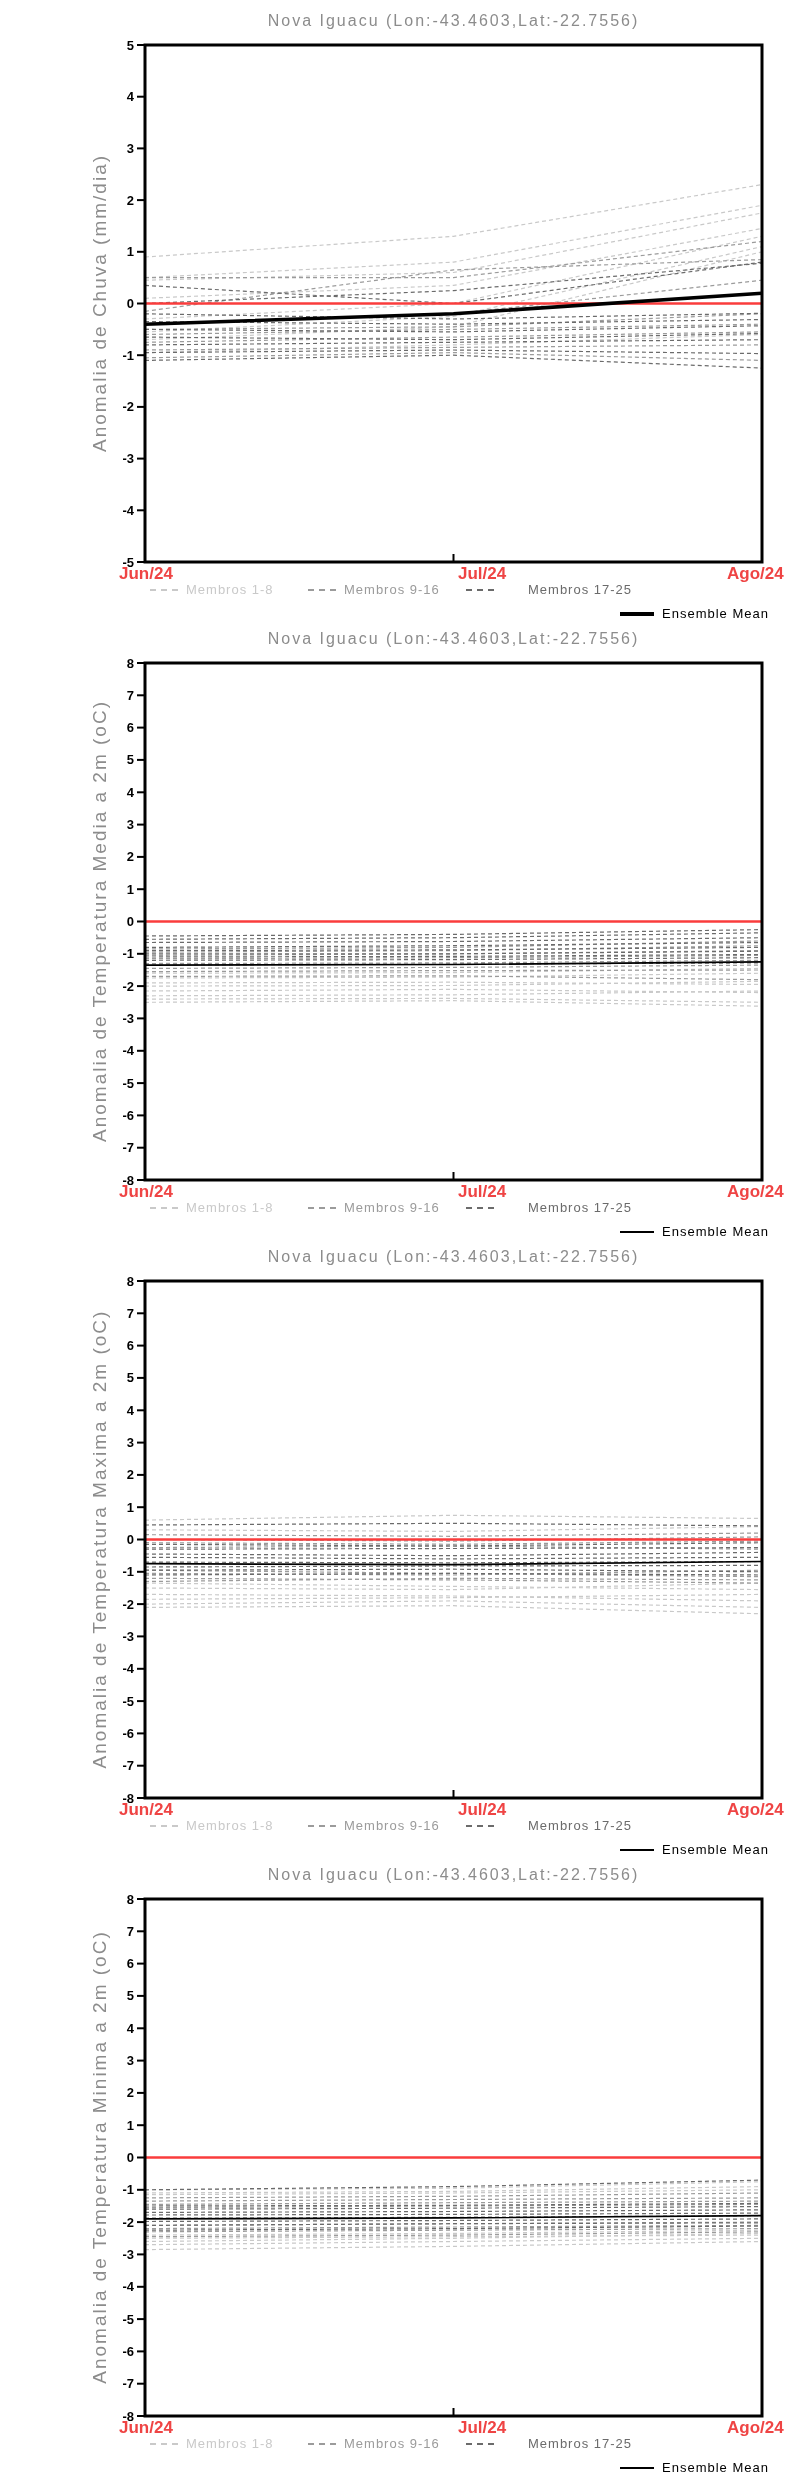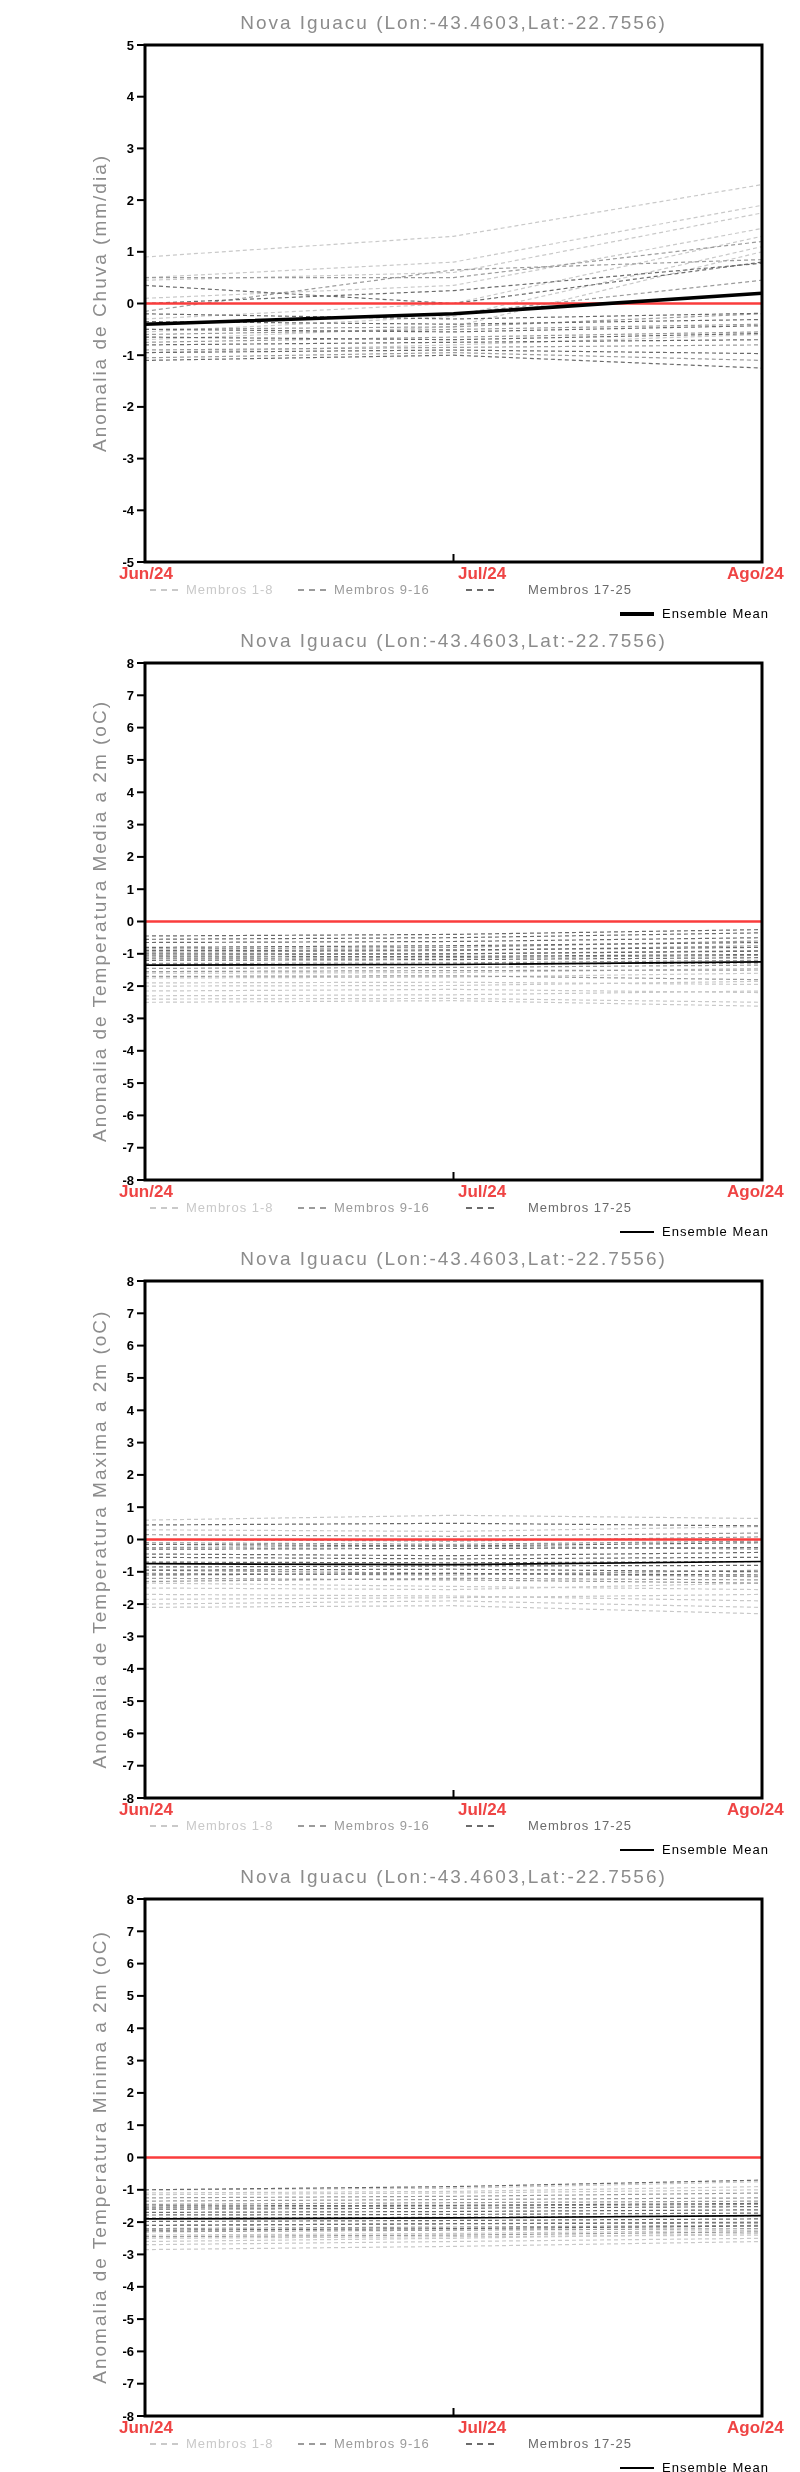--- a/index.html
+++ b/index.html
@@ -1,31 +1,31 @@
 <!DOCTYPE html>
 <html><head>
 <meta charset="utf-8">
 <style>
   html,body{margin:0;padding:0;background:#ffffff;}
   body{width:800px;height:2472px;font-family:"Liberation Sans",sans-serif;position:relative;}
   .block{position:relative;width:800px;height:618px;background:#ffffff;overflow:hidden;}
   .plot{position:absolute;left:0;top:0;}
   .title{position:absolute;left:145px;width:617px;top:12px;text-align:center;
-         font-size:19px;letter-spacing:2px;white-space:nowrap;font-weight:400;}
+         font-size:16px;letter-spacing:2px;white-space:nowrap;font-weight:400;}
   .ylabel{position:absolute;left:100px;top:303px;transform:translate(-50%,-50%) rotate(-90deg);
           font-size:19px;letter-spacing:2px;white-space:nowrap;font-weight:400;}
   .xlab{position:absolute;top:564px;font-weight:bold;font-size:17px;color:#ef4444;white-space:nowrap;}
   .xlab-0{left:119px;}
   .xlab-1{left:430px;margin-left:28px;}
   .xlab-2{left:727px;}
   .legend{position:absolute;top:582px;left:0;width:800px;height:18px;text-decoration:underline;}
   .legend-item{position:absolute;top:0;display:flex;align-items:center;gap:8px;
                font-size:13px;letter-spacing:1px;white-space:nowrap;}
   .li-0{left:150px;}
-  .li-1{left:298px;}
+  .li-1{left:308px;}
   .li-2{left:466px;gap:34px;}
   .li-3{left:620px;margin-top:24px;}
   .swatch{display:inline-block;width:28px;height:0;}
   .swatch.dashed{border-top:2px dashed currentColor;}
   .swatch.solid{width:34px;border-top:2px solid currentColor;}
   .swatch.solid.thick{border-top-width:4px;}
   svg text{font-family:"Liberation Sans",sans-serif;}
 </style>
 </head>
 <body>

